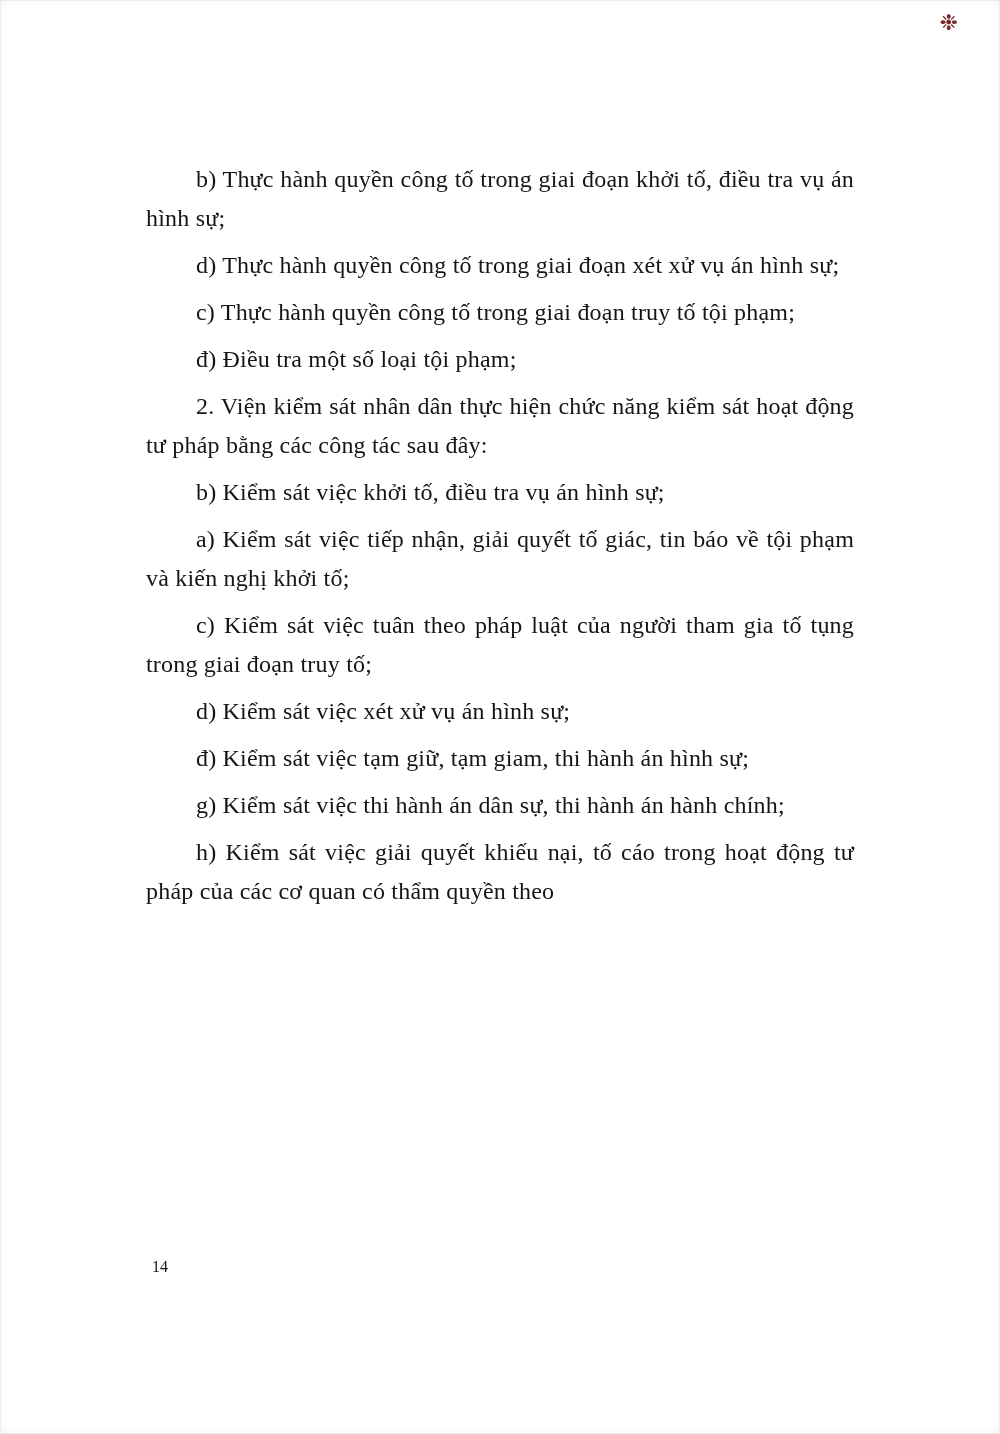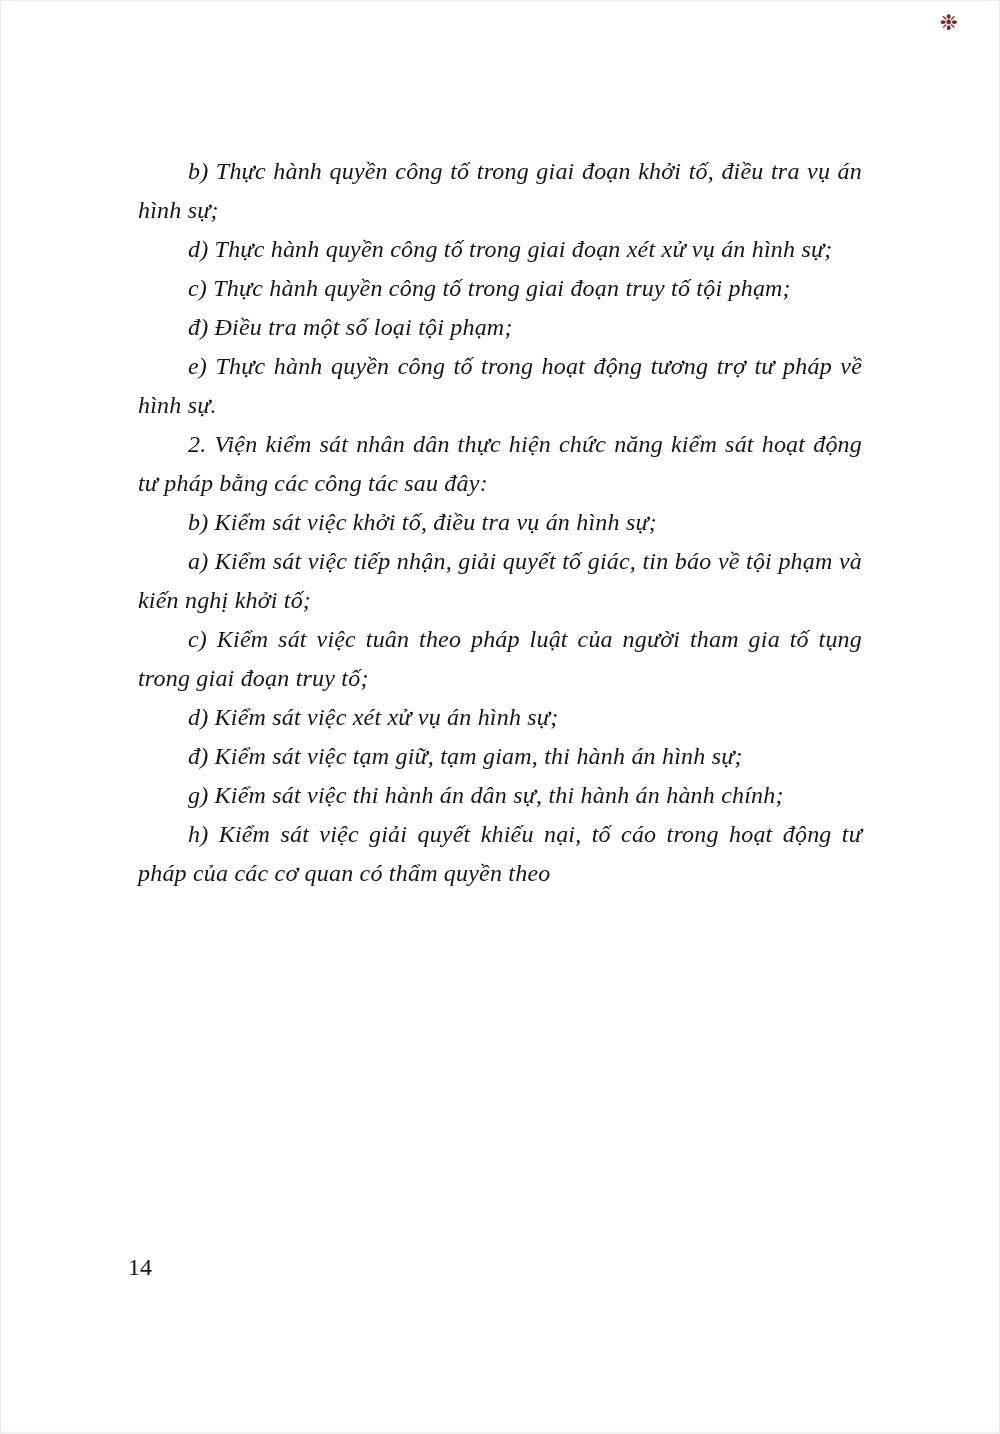--- a/index.html
+++ b/index.html
@@ -31,46 +31,44 @@
     position: absolute;
     top: 152px;
     left: 138px;
     width: 724px;
     font-size: 24px;
     line-height: 39px;
     text-align: justify;
     letter-spacing: 0.2px;
   }
   .content p {
-    margin: 0;
+    margin: 8px;
     padding: 0;
     text-indent: 50px;
-    font-style: italic;
   }
   .page-number {
     position: absolute;
-    left: 128px;
+    left: 152px;
     top: 1252px;
-    font-size: 24px;
+    font-size: 16px;
     line-height: 30px;
   }
 </style>
 </head>
 <body>
 
 <div class="page">
 
   <span class="corner-icon">❉</span>
 
   <div class="content">
     <p>b) Thực hành quyền công tố trong giai đoạn khởi tố, điều tra vụ án hình sự;</p>
     <p>d) Thực hành quyền công tố trong giai đoạn xét xử vụ án hình sự;</p>
     <p>c) Thực hành quyền công tố trong giai đoạn truy tố tội phạm;</p>
     <p>đ) Điều tra một số loại tội phạm;</p>
-    <p>e) Thực hành quyền công tố trong hoạt động tương trợ tư pháp về hình sự.</p>
     <p>2. Viện kiểm sát nhân dân thực hiện chức năng kiểm sát hoạt động tư pháp bằng các công tác sau đây:</p>
     <p>b) Kiểm sát việc khởi tố, điều tra vụ án hình sự;</p>
     <p>a) Kiểm sát việc tiếp nhận, giải quyết tố giác, tin báo về tội phạm và kiến nghị khởi tố;</p>
     <p>c) Kiểm sát việc tuân theo pháp luật của người tham gia tố tụng trong giai đoạn truy tố;</p>
     <p>d) Kiểm sát việc xét xử vụ án hình sự;</p>
     <p>đ) Kiểm sát việc tạm giữ, tạm giam, thi hành án hình sự;</p>
     <p>g) Kiểm sát việc thi hành án dân sự, thi hành án hành chính;</p>
     <p>h) Kiểm sát việc giải quyết khiếu nại, tố cáo trong hoạt động tư pháp của các cơ quan có thẩm quyền theo</p>
   </div>
 

